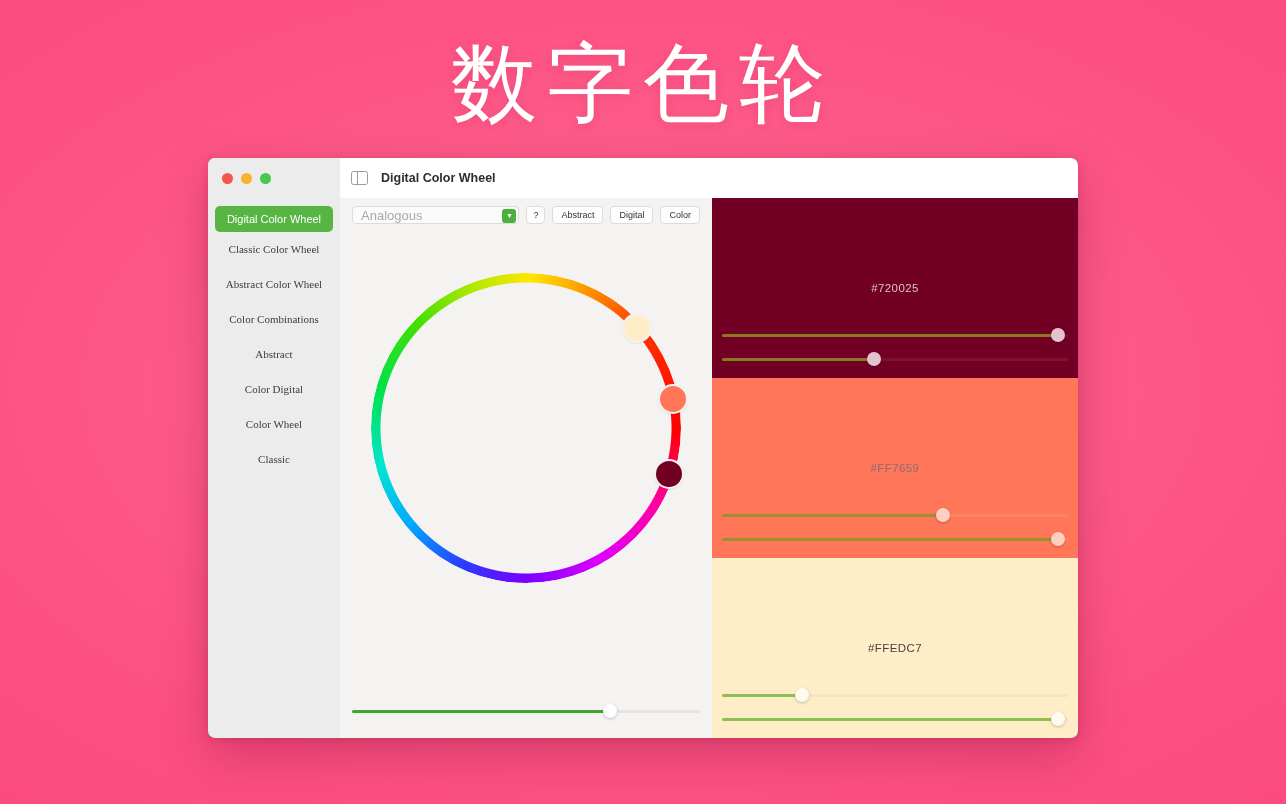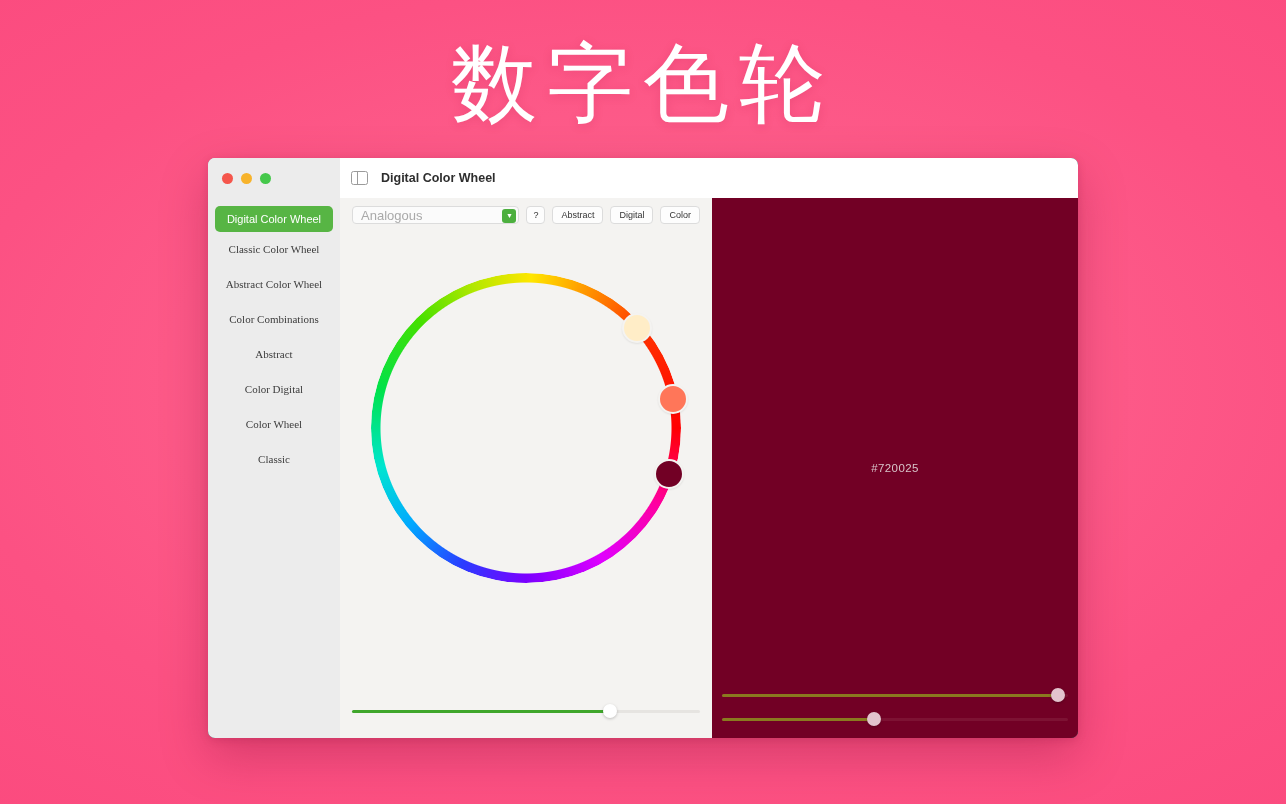--- a/index.html
+++ b/index.html
@@ -378,18 +378,48 @@
             <div class="knob" style="background: rgb(227, 195, 205); left: 97%;"></div>
           </div>
           <div class="slider" id="s0b">
             <div class="track" style="background: rgb(125, 18, 51);"></div>
             <div class="fill" style="background: rgb(138, 122, 31); width: 44%;"></div>
             <div class="knob" style="background: rgb(227, 195, 205); left: 44%;"></div>
           </div>
         </div>
       </div>
 
-
+      <div class="swatch" id="sw1" style="background: rgb(255, 118, 89);">
+        <div class="swatch-hex" style="color: rgb(138, 107, 120);">#FF7659</div>
+        <div class="swatch-sliders">
+          <div class="slider" id="s1a">
+            <div class="track" style="background: rgb(255, 131, 104);"></div>
+            <div class="fill" style="background: rgb(151, 146, 43); width: 64%;"></div>
+            <div class="knob" style="background: rgb(255, 208, 194); left: 64%;"></div>
+          </div>
+          <div class="slider" id="s1b">
+            <div class="track" style="background: rgb(255, 131, 104);"></div>
+            <div class="fill" style="background: rgb(151, 146, 43); width: 97%;"></div>
+            <div class="knob" style="background: rgb(255, 208, 194); left: 97%;"></div>
+          </div>
+        </div>
+      </div>
+
+      <div class="swatch" id="sw2" style="background: rgb(255, 237, 199);">
+        <div class="swatch-hex" style="color: rgb(74, 64, 56);">#FFEDC7</div>
+        <div class="swatch-sliders">
+          <div class="slider" id="s2a">
+            <div class="track" style="background: rgb(245, 228, 191);"></div>
+            <div class="fill" style="background: rgb(140, 193, 82); width: 23%;"></div>
+            <div class="knob" style="background: rgb(255, 250, 240); left: 23%;"></div>
+          </div>
+          <div class="slider" id="s2b">
+            <div class="track" style="background: rgb(245, 228, 191);"></div>
+            <div class="fill" style="background: rgb(140, 193, 82); width: 97%;"></div>
+            <div class="knob" style="background: rgb(255, 250, 240); left: 97%;"></div>
+          </div>
+        </div>
+      </div>
 
     </aside>
 
   </div>
 </div>
 
 </body></html>

